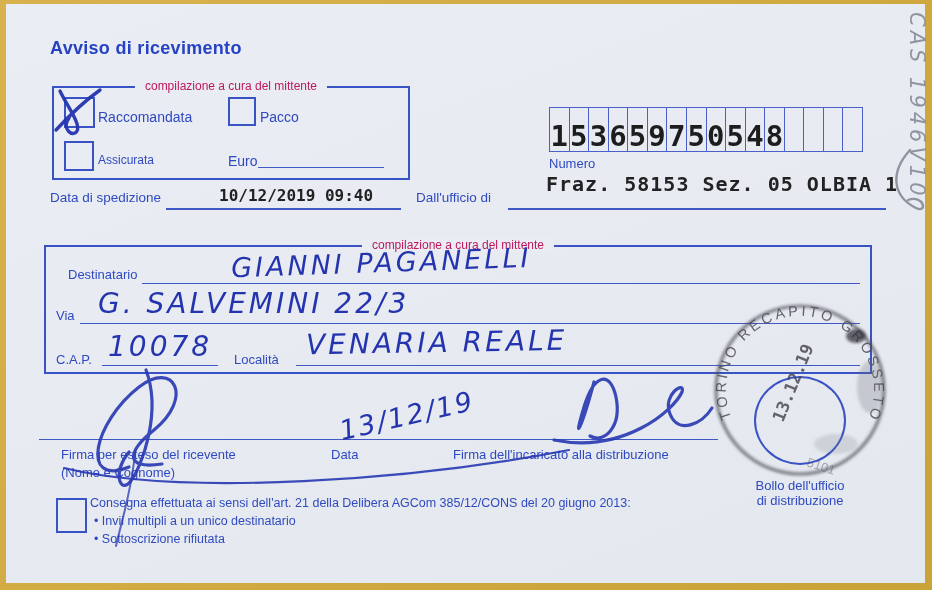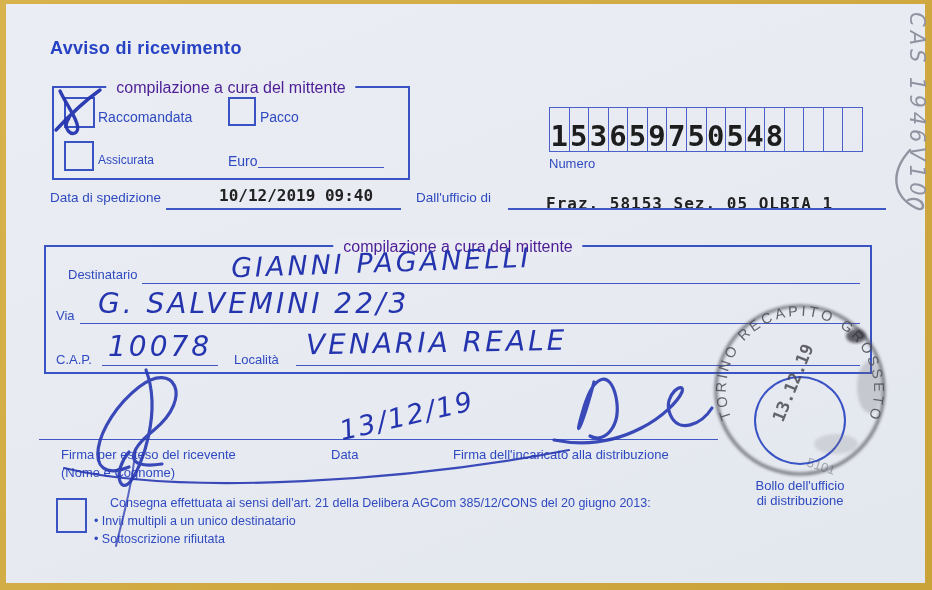--- a/index.html
+++ b/index.html
@@ -3,21 +3,21 @@
 <meta charset="utf-8">
 <style>
   html,body{margin:0;padding:0;background:#777;}
   .scan{position:relative;width:932px;height:590px;background:linear-gradient(135deg,#d8b24c,#c9a238);overflow:hidden;font-family:"Liberation Sans",sans-serif;}
   .paper{position:absolute;left:6px;top:4px;right:7px;bottom:7px;background:linear-gradient(160deg,#eaedf3 0%,#e7eaf1 55%,#e3e7ee 100%);}
   .abs{position:absolute;}
   .title{font-size:18px;font-weight:bold;color:#2743c4;letter-spacing:.3px;text-align:center;}
   .lbl{font-size:13px;color:#2f4ac0;}
   .lbl-sm{font-size:12.5px;color:#2f4ac0;}
   .fs{position:absolute;border:2px solid #3a53c4;}
-  .legend{position:absolute;top:-9px;left:50%;transform:translateX(-50%);background:#e9ecf3;padding:0 10px;white-space:nowrap;font-size:16px;color:#4c1d95;}
+  .legend{position:absolute;top:-9px;left:50%;transform:translateX(-50%);background:#e9ecf3;padding:0 10px;white-space:nowrap;font-size:12px;color:#be185d;}
   .cb{position:absolute;border:2px solid #3a53c4;}
   .hline{position:absolute;border-top:2px solid #4058c6;height:0;}
   .mono{font-family:"DejaVu Sans Mono",monospace;font-weight:bold;color:#222;}
   .numgrid{position:absolute;left:543px;top:103px;width:314px;height:45px;display:flex;}
   .numcell{flex:1;border:1px solid #4a5fc9;border-left:none;display:flex;align-items:flex-end;justify-content:center;}
   .numcell:first-child{border-left:1px solid #4a5fc9;}
   .numcell span{font-family:"DejaVu Sans Mono",monospace;font-weight:bold;font-size:29px;line-height:.95;color:#1d1d1d;}
   .hw{font-family:"DejaVu Sans",sans-serif;font-style:italic;color:#2434ae;white-space:nowrap;}
   .hw-big{font-size:27px;letter-spacing:3px;}
   .bluecircle{position:absolute;left:748px;top:372px;width:88px;height:85px;border:2px solid #3a53c4;border-radius:50%;}
@@ -102,21 +102,21 @@
       <div class="numcell">
           <span></span>
         </div>
     </div>
     <div class="abs lbl" style="left:543px;top:152px;">Numero</div>
 
     <div class="abs lbl" style="left:44px;top:186px;font-size:13.5px;">Data di spedizione</div>
     <div class="abs mono" style="left:213px;top:182px;font-size:16px;">10/12/2019 09:40</div>
     <div class="hline" style="left:160px;top:204px;width:235px;"></div>
     <div class="abs lbl" style="left:410px;top:186px;font-size:13.5px;">Dall'ufficio di</div>
-    <div class="abs mono" style="left:540px;top:190px;font-size:16px;letter-spacing:1px;">Fraz.  58153  Sez. 05 OLBIA 1</div>
+    <div class="abs mono" style="left:540px;top:168px;font-size:20px;letter-spacing:1px;">Fraz.  58153  Sez. 05 OLBIA 1</div>
     <div class="hline" style="left:502px;top:204px;width:378px;"></div>
 
     <div class="fs" style="left:38px;top:241px;width:824px;height:125px;">
       <span class="legend">compilazione a cura del mittente</span>
     </div>
     <div class="abs lbl" style="left:50px;top:263px;margin-left:12px;">Destinatario</div>
     <div class="hline" style="left:136px;top:279px;width:718px;border-top-width:1.5px;"></div>
     <div class="abs hw hw-big" style="left:225px;top:243px;transform:rotate(-2deg);">GIANNI PAGANELLI</div>
     <div class="abs lbl" style="left:50px;top:304px;">Via</div>
     <div class="hline" style="left:74px;top:319px;width:780px;border-top-width:1.5px;"></div>
@@ -165,21 +165,21 @@
       <ellipse cx="168" cy="44" rx="10" ry="7" fill="#33333a" opacity="0.75" filter="url(#bl)"></ellipse>
       <ellipse cx="182" cy="95" rx="13" ry="26" fill="#6a6a72" opacity="0.25" filter="url(#bl)"></ellipse>
       <ellipse cx="148" cy="152" rx="22" ry="10" fill="#77777f" opacity="0.2" filter="url(#bl)"></ellipse>
     </svg>
     <div class="abs stamp-label" style="left:724px;top:474px;">
       <div>Bollo dell'ufficio</div>
       <div>di distribuzione</div>
     </div>
 
     <div class="cb" style="left:50px;top:494px;width:27px;height:31px;"></div>
-    <div class="abs lbl-sm" style="left:104px;top:492px;">Consegna effettuata ai sensi dell'art. 21 della Delibera AGCom 385/12/CONS del 20 giugno 2013:</div>
+    <div class="abs lbl-sm" style="left:84px;top:492px;">Consegna effettuata ai sensi dell'art. 21 della Delibera AGCom 385/12/CONS del 20 giugno 2013:</div>
     <div class="abs lbl-sm bullet" style="left:88px;top:510px;">Invii multipli a un unico destinatario</div>
     <div class="abs lbl-sm bullet" style="left:88px;top:528px;">Sottoscrizione rifiutata</div>
     <svg style="left:96px;top:456px;" width="60" height="92" viewBox="0 0 60 92">
       <path d="M 32,2 C 28,35 20,60 14,86" fill="none" stroke="#2838b2" stroke-width="2" stroke-linecap="round" opacity="0.75"></path>
     </svg>
 
     <div class="edge-note">CAS 1946V10</div>
     <svg style="left:880px;top:142px;" width="44" height="72" viewBox="0 0 44 72">
       <path d="M 24,4 C 4,26 6,50 30,62 C 42,68 38,48 22,54" fill="none" stroke="#9193a0" stroke-width="2.4" stroke-linecap="round"></path>
     </svg>

